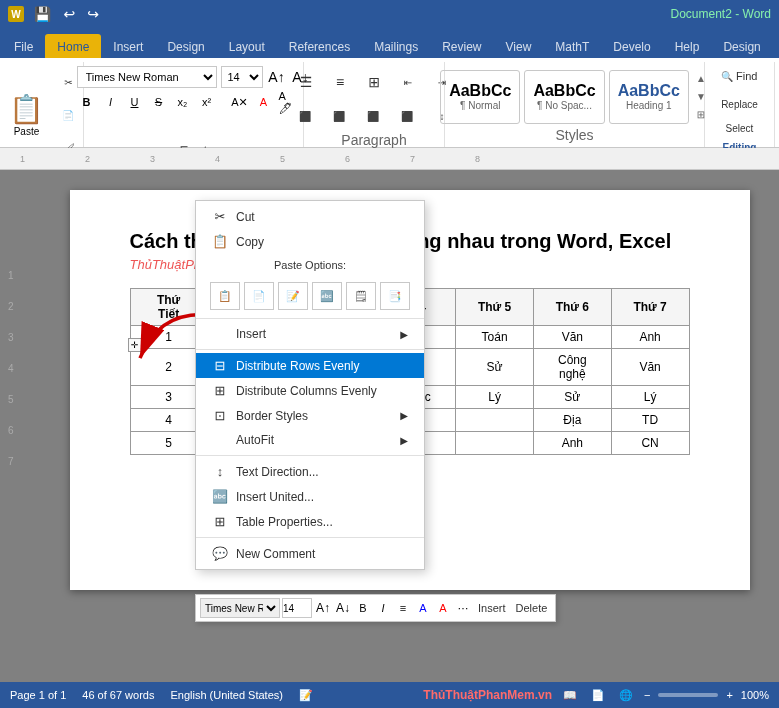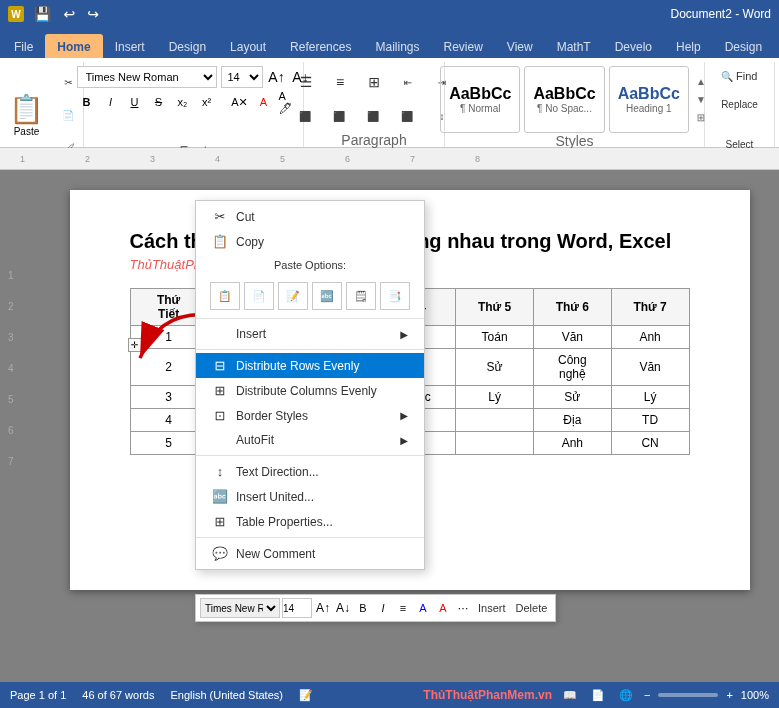--- a/index.html
+++ b/index.html
@@ -4,36 +4,36 @@
   <style>
     * { margin: 0; padding: 0; box-sizing: border-box; }
     body { width: 779px; height: 708px; overflow: hidden; font-family: 'Segoe UI', sans-serif; background: #f0f0f0; font-size: 12px; }
 
     
     .title-bar {
       height: 28px; background: #2b579a; display: flex; align-items: center;
       justify-content: space-between; padding: 0 8px; color: white;
     }
     .title-bar-left { display: flex; align-items: center; gap: 6px; }
-    .title-bar-center { font-size: 12px; color: #ffffff; }
+    .title-bar-center { font-size: 12px; color: #86efac; }
     .title-bar-right { display: flex; align-items: center; gap: 8px; }
     .title-icon { width: 16px; height: 16px; background: #c8a200; border-radius: 2px; font-size: 10px; display:flex;align-items:center;justify-content:center;color:white;font-weight:bold; }
     .quick-access { display: flex; gap: 4px; }
     .qa-btn { background: none; border: none; color: white; font-size: 14px; cursor: pointer; padding: 2px 4px; }
     .win-btn { background: none; border: none; color: white; font-size: 12px; cursor: pointer; padding: 2px 8px; }
 
     
     .ribbon-tabs {
       height: 30px; background: #2b579a; display: flex; align-items: flex-end; padding: 0 2px;
     }
     .tab {
       padding: 6px 12px 4px; color: rgba(255,255,255,0.8); cursor: pointer; font-size: 12px;
       border-radius: 3px 3px 0 0; position: relative;
     }
-    .tab.active { background: #fdba74; color: #2b579a; font-weight: 700; }
+    .tab.active { background: #eab308; color: #2b579a; font-weight: 400; }
 
     
     .ribbon {
       height: 90px; background: white; border-bottom: 1px solid #c8c8c8;
       display: flex; align-items: stretch; padding: 4px 4px 0;
     }
     .ribbon-group {
       display: flex; flex-direction: column; align-items: center;
       border-right: 1px solid #e0e0e0; padding: 0 8px; min-width: 60px;
     }
@@ -62,21 +62,21 @@
     .font-btn { width: 20px; height: 20px; cursor: pointer; font-size: 11px; display:flex;align-items:center;justify-content:center; border: 1px solid transparent; border-radius: 2px; }
     .font-btn.bold { font-weight: bold; }
     .font-btn.italic { font-style: italic; }
     .font-btn.underline { text-decoration: underline; }
 
     
     .styles-group { min-width: 260px; }
     .style-box { display: flex; align-items: center; gap: 4px; }
     .style-item {
       border: 1px solid #c8c8c8; padding: 4px 8px; font-size: 11px;
-      min-width: 72px; height: 67px; display: flex; flex-direction: column;
+      min-width: 72px; height: 54px; display: flex; flex-direction: column;
       align-items: center; justify-content: center; cursor: pointer; border-radius: 3px;
     }
     .style-item-preview { font-size: 16px; font-weight: bold; }
     .style-item-label { font-size: 10px; color: #666; }
     .styles-arrow { display: flex; flex-direction: column; gap: 2px; }
     .scroll-btn { width: 16px; height: 16px; cursor: pointer; display:flex;align-items:center;justify-content:center; font-size: 10px; color: #666; }
 
     
     .editing-group { min-width: 70px; text-align: center; }
     .editing-label { font-size: 10px; color: #2b579a; font-weight: 600; padding: 4px 0; }
@@ -284,21 +284,21 @@
     <div class="ribbon-group-label">Styles</div>
   </div>
 
   <div class="ribbon-group editing-group">
     <div style="flex:1;display:flex;flex-direction:column;align-items:center;justify-content:center;gap:4px;">
       <div class="ribbon-btn" style="width:48px;height:28px;flex-direction:row;gap:2px;">
         <span>🔍</span>
           <span style="font-size:11px;">Find</span>
       </div>
       <div class="ribbon-btn" style="width:48px;height:20px;font-size:10px;">Replace</div>
-      <div class="ribbon-btn" style="width:48px;height:20px;font-size:10px;margin-top:16px;">Select</div>
+      <div class="ribbon-btn" style="width:48px;height:20px;font-size:10px;">Select</div>
     </div>
     <div class="ribbon-group-label editing-label">Editing</div>
   </div>
 </div>
 
 <div class="ruler">
   <span style="font-size:9px;color:#999;margin-left:-40px;">1</span>
   <span style="font-size:9px;color:#999;margin-left:60px;">2</span>
   <span style="font-size:9px;color:#999;margin-left:60px;">3</span>
   <span style="font-size:9px;color:#999;margin-left:60px;">4</span>

